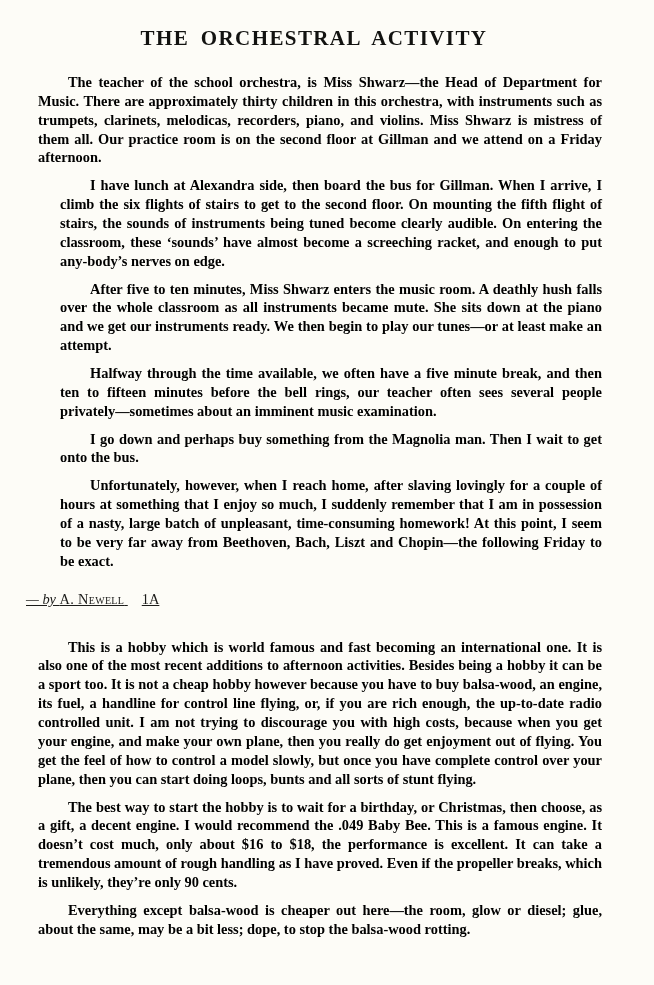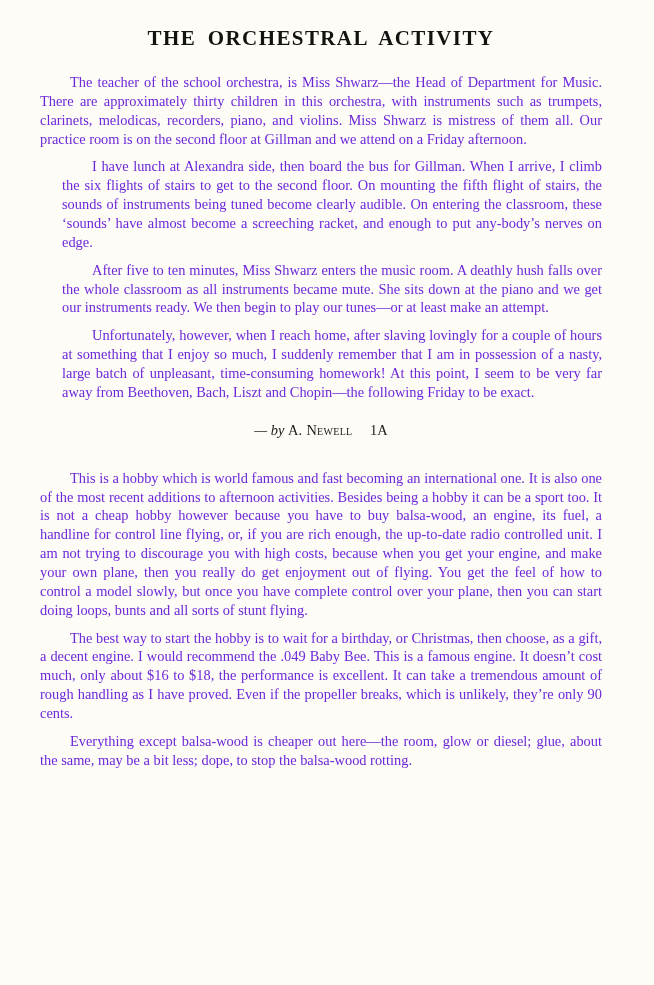--- a/index.html
+++ b/index.html
@@ -12,59 +12,61 @@
     background: #fdfcf7;
     font-family: "Liberation Serif", serif;
     color: #1a1a18;
     overflow: hidden;
   }
   .page {
     position: relative;
     width: 654px;
     height: 985px;
     box-sizing: border-box;
-    padding: 26px 52px 10px 40px;
+    padding: 26px 52px 10px 26px;
     background: #fdfcf7;
   }
   .article {
     margin: 0;
   }
   h1.title {
     font-family: "Liberation Serif", serif;
     font-weight: bold;
     text-align: center;
     font-size: 21px;
     letter-spacing: 0.5px;
     margin: 0 0 22px 0;
     color: #121210;
   }
   h1.title.spaced {
     letter-spacing: 1.4px;
     word-spacing: 5px;
   }
   p.para {
-    margin: 0 0 9px 0;
+    margin: 0 0 9px 12px;
     font-size: 14.4px;
     line-height: 1.31;
     text-align: justify;
     text-indent: 30px;
-    color: #6d28d9;
+    color: #000000;
+    font-weight: bold;
   }
   .indent-block {
     padding-left: 22px;
   }
   .indent-block p.para {
     text-indent: 30px;
   }
   .byline {
     margin: 20px 0 0 0;
-    text-align: center;
+    text-align: left;
     font-size: 14.4px;
     font-style: italic;
     color: #1b1b19;
+    text-decoration: underline;
   }
   .byline .name {
     font-style: normal;
     font-variant: small-caps;
     letter-spacing: 0.3px;
   }
   .byline .form {
     font-style: normal;
     margin-left: 14px;
   }
@@ -78,20 +80,22 @@
 <div class="page">
 
   <div class="article">
     <h1 class="title spaced">THE  ORCHESTRAL  ACTIVITY</h1>
 
     <p class="para">The teacher of the school orchestra, is Miss Shwarz—the Head of Department for Music. There are approximately thirty children in this orchestra, with instruments such as trumpets, clarinets, melodicas, recorders, piano, and violins. Miss Shwarz is mistress of them all. Our practice room is on the second floor at Gillman and we attend on a Friday afternoon.</p>
 
     <div class="indent-block">
       <p class="para">I have lunch at Alexandra side, then board the bus for Gillman. When I arrive, I climb the six flights of stairs to get to the second floor. On mounting the fifth flight of stairs, the sounds of instruments being tuned become clearly audible. On entering the classroom, these ‘sounds’ have almost become a screeching racket, and enough to put any-body’s nerves on edge.</p>
       <p class="para">After five to ten minutes, Miss Shwarz enters the music room. A deathly hush falls over the whole classroom as all instruments became mute. She sits down at the piano and we get our instruments ready. We then begin to play our tunes—or at least make an attempt.</p>
+      <p class="para">Halfway through the time available, we often have a five minute break, and then ten to fifteen minutes before the bell rings, our teacher often sees several people privately—sometimes about an imminent music examination.</p>
+      <p class="para">I go down and perhaps buy something from the Magnolia man. Then I wait to get onto the bus.</p>
       <p class="para">Unfortunately, however, when I reach home, after slaving lovingly for a couple of hours at something that I enjoy so much, I suddenly remember that I am in possession of a nasty, large batch of unpleasant, time-consuming homework! At this point, I seem to be very far away from Beethoven, Bach, Liszt and Chopin—the following Friday to be exact.</p>
     </div>
 
     <p class="byline">
       <span>— by</span>
       <span class="name">A. Newell</span>
       <span class="form">1A</span>
     </p>
   </div>
 

